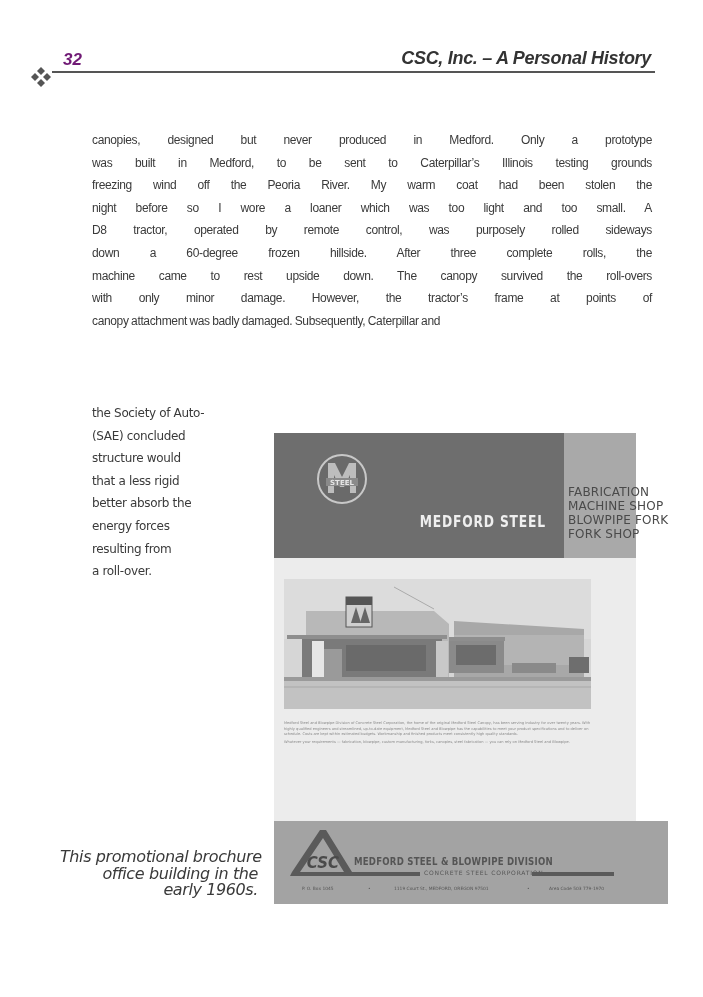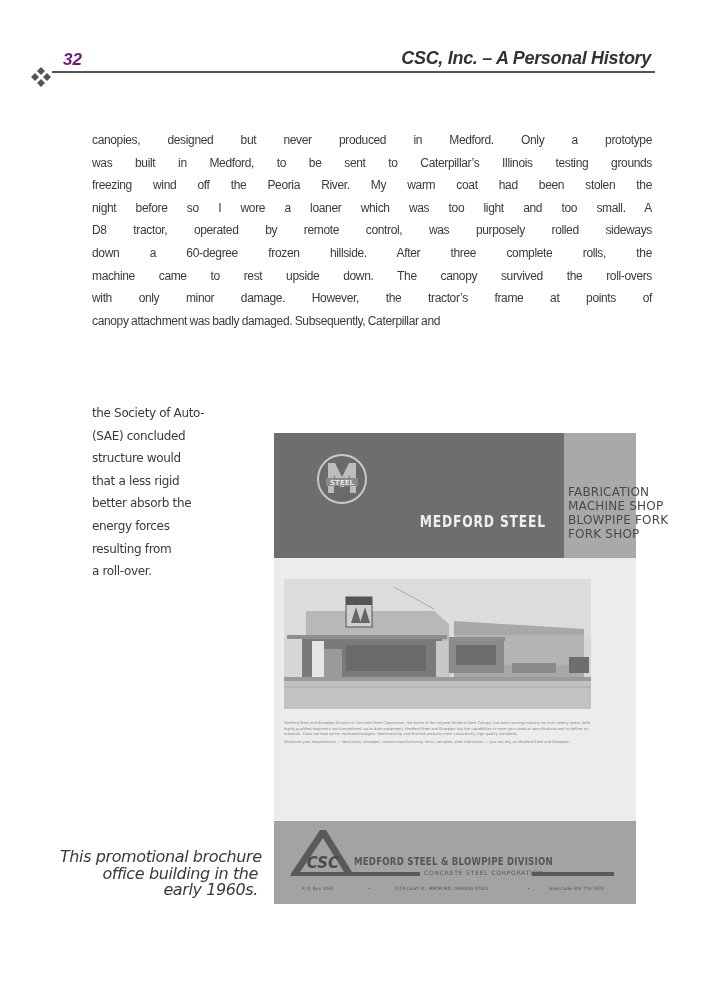--- a/index.html
+++ b/index.html
@@ -59,21 +59,21 @@
     position: absolute; right: 18px; top: 80px;
     font-family: "DejaVu Sans", sans-serif; font-weight: bold; font-size: 15px;
     color: #efefef; letter-spacing: 1px; transform: scaleX(0.82); transform-origin: right center;
   }
   .br-photo { position: absolute; left: 10px; top: 146px; width: 307px; height: 130px; }
   .br-desc {
     position: absolute; left: 10px; top: 288px; width: 310px;
     font-family: "DejaVu Sans", sans-serif; font-size: 3.6px; line-height: 5.6px; color: #8a8a8a;
   }
   .br-desc p { margin: 0 0 2px 0; }
-  .br-bottom { position: absolute; left: 0; top: 388px; width: 362px; height: 83px; background: #a3a3a3; }
+  .br-bottom { position: absolute; left: 0; top: 388px; width: 362px; height: 83px; background: #a3a3a3; padding-left: 32px; }
   .br-csc { position: absolute; left: 16px; top: 7px; width: 70px; height: 48px; }
   .br-div {
     position: absolute; left: 80px; top: 34px;
     font-family: "DejaVu Sans", sans-serif; font-weight: bold; font-size: 11px; color: #555;
     letter-spacing: 0.3px; transform: scaleX(0.78); transform-origin: left center; white-space: nowrap;
   }
   .br-corp-bar-l { position: absolute; left: 30px; top: 51px; width: 116px; height: 4px; background: #5a5a5a; }
   .br-corp {
     position: absolute; left: 150px; top: 48px; font-family: "DejaVu Sans", sans-serif;
     font-size: 6px; color: #555; letter-spacing: 0.8px; white-space: nowrap;

